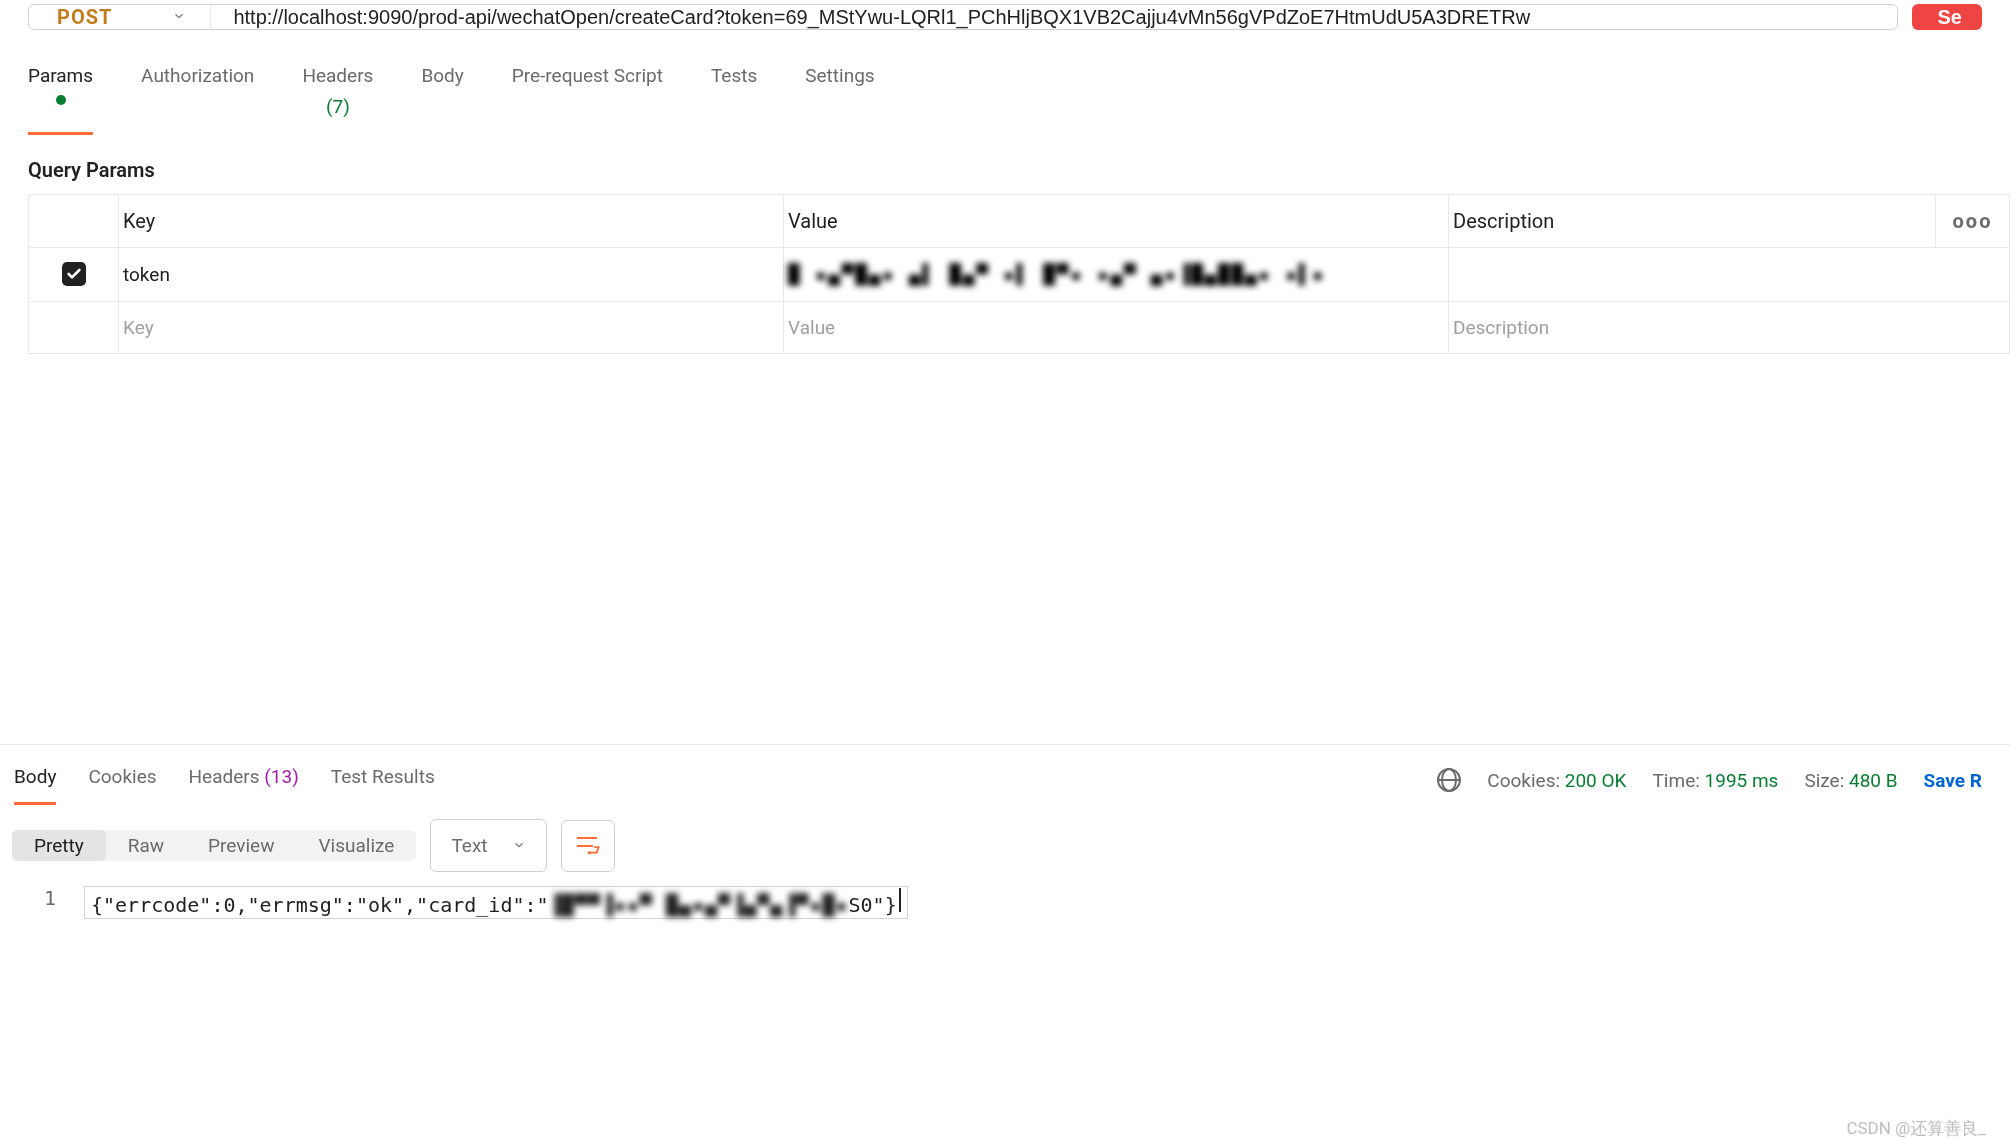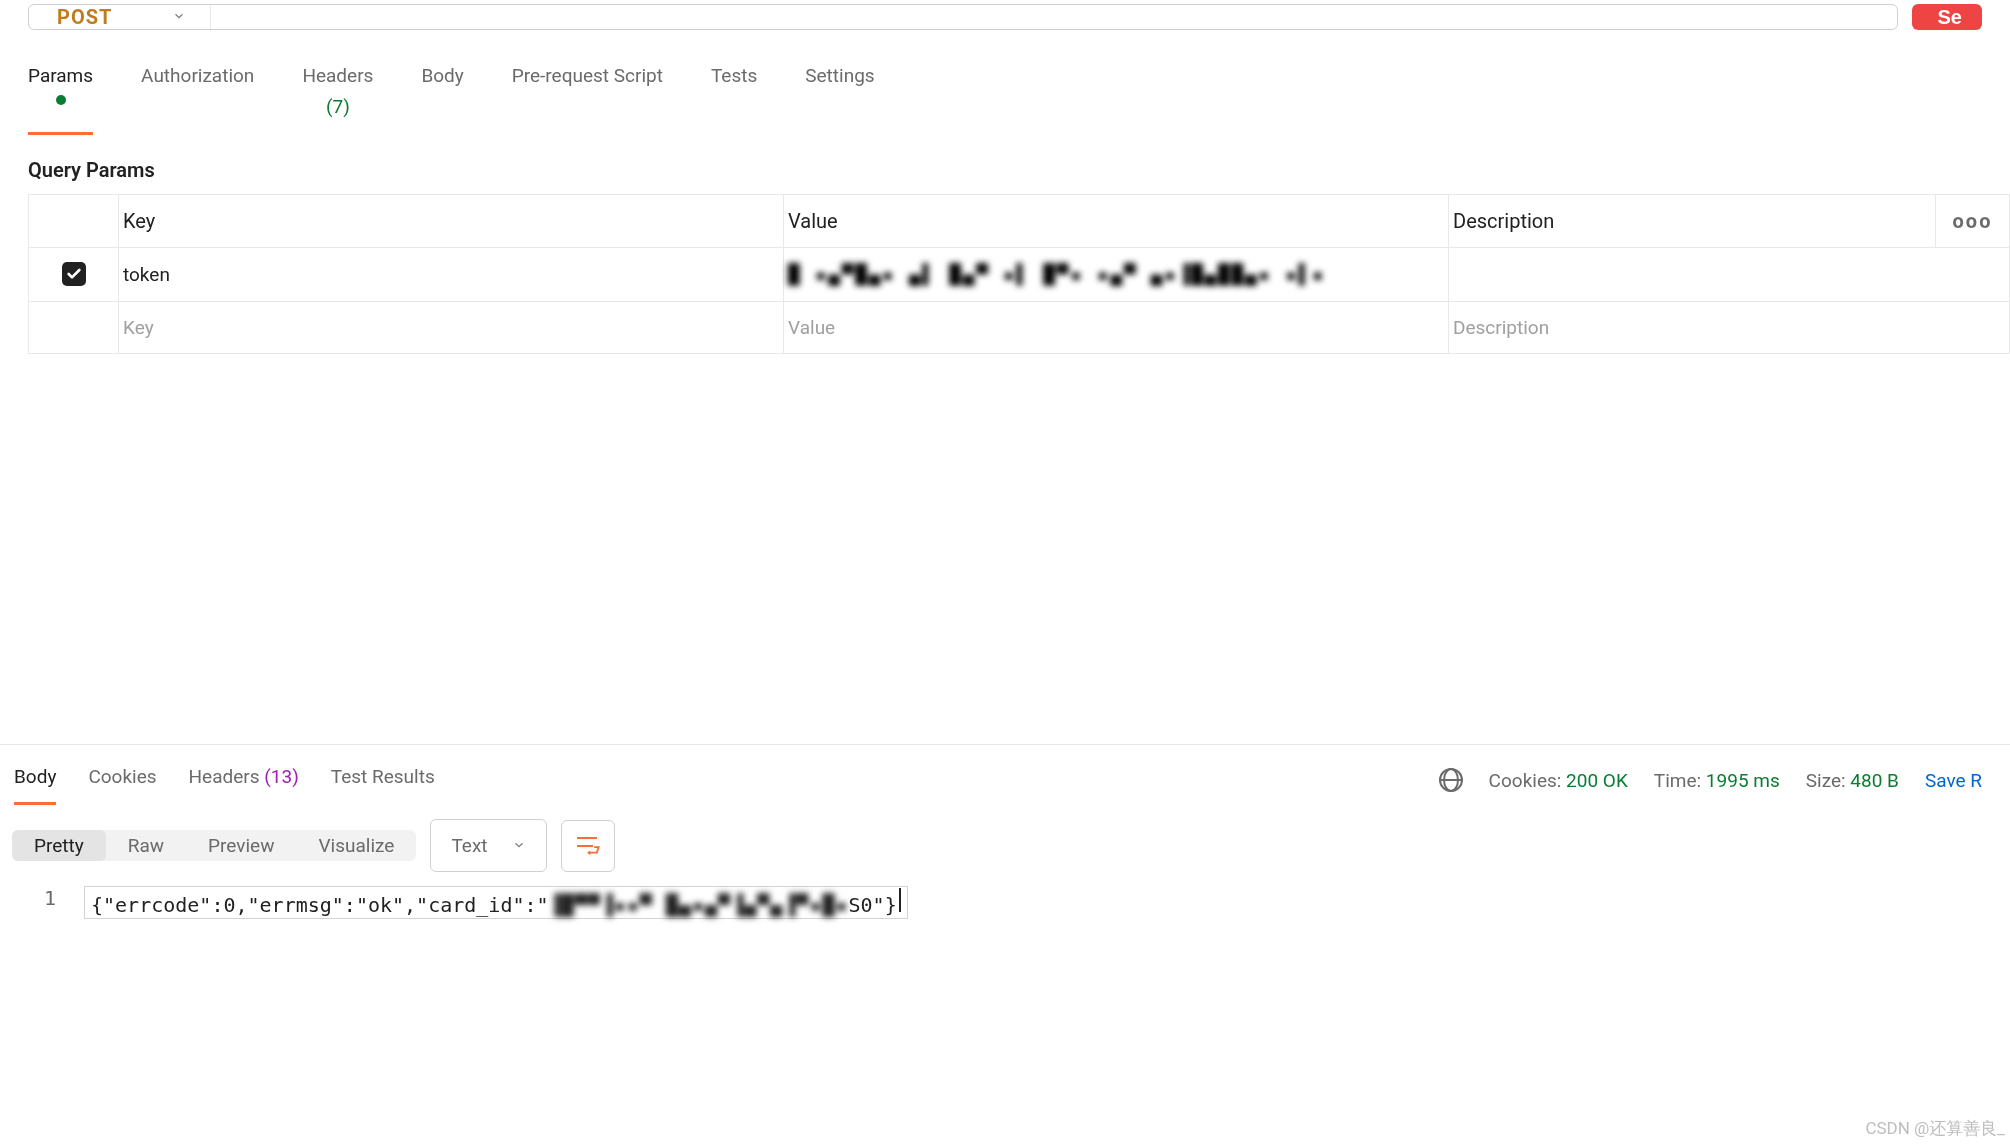--- a/index.html
+++ b/index.html
@@ -39,21 +39,21 @@
   
   .resp-top-divider { height: 1px; background: #e8e8e8; width: 100%; margin-top: 390px; }
   .resp-tabs-row { display: flex; align-items: center; padding: 10px 28px 0 14px; }
   .resp-tabs { display: flex; gap: 32px; }
   .resp-tab { color: #6b6b6b; padding: 10px 0 14px 0; cursor: pointer; border-bottom: 3px solid transparent; }
   .resp-tab.active { color: #212121; border-bottom-color: #ff6c37; }
   .resp-tab .count { color: #a21caf; }
   .resp-status { margin-left: auto; display: flex; align-items: center; gap: 26px; color: #6b6b6b; font-size: 19px; }
   .resp-status .label { color: #6b6b6b; }
   .resp-status .val { color: #0a7d33; }
-  .save-link { color: #0265d2; font-weight: 400; cursor: pointer; }
+  .save-link { color: #0265d2; font-weight: 700; cursor: pointer; }
   .globe { width: 24px; height: 24px; border: 2px solid #6b6b6b; border-radius: 50%; position: relative; }
   .globe::before { content: ""; position: absolute; left: -2px; right: -2px; top: 50%; border-top: 2px solid #6b6b6b; transform: translateY(-50%); }
   .globe::after { content: ""; position: absolute; top: -2px; bottom: -2px; left: 50%; width: 12px; border: 2px solid #6b6b6b; border-radius: 50%; transform: translateX(-50%); }
   
   
   .resp-controls { display: flex; align-items: center; gap: 14px; padding: 14px 28px 6px 12px; }
   .btn-group { display: flex; background: #f2f2f2; border-radius: 6px; padding: 0; }
   .btn-group .gbtn { padding: 4px 22px; color: #6b6b6b; cursor: pointer; border-radius: 6px; }
   .btn-group .gbtn.active { background: #e4e4e4; color: #212121; font-weight: 400; }
   .type-select { display: flex; align-items: center; gap: 24px; border: 1px solid #d0d0d0; border-radius: 6px; padding: 14px 20px; color: #6b6b6b; cursor: pointer; }
@@ -63,35 +63,36 @@
   .wrap-icon::after { content: "⮐"; position: absolute; right: -2px; top: 2px; color: #ff6c37; font-size: 16px; }
   .wrap-line2 { position: absolute; left: 0; right: 6px; top: 8px; border-top: 2px solid #ff6c37; }
   
   
   .code-area { display: flex; align-items: flex-start; padding: 8px 28px 8px 28px; font-family: ui-monospace, SFMono-Regular, Menlo, monospace; font-size: 20px; }
   .line-no { width: 56px; text-align: right; padding-right: 28px; color: #6b6b6b; }
   .code-line { border: 1px solid #d3d3d3; padding: 1px 6px; display: inline-flex; align-items: baseline; }
   .code-line .cursor { display: inline-block; width: 2px; height: 24px; background: #212121; margin-left: 2px; vertical-align: middle; }
   .blur-inline { filter: blur(3px); letter-spacing: 1px; display: inline-block; }
   
-  .watermark { position: fixed; right: 5px; bottom: 6px; color: #bdbdbd; font-size: 17px; }
+  .watermark { position: fixed; right: 24px; bottom: 6px; color: #bdbdbd; font-size: 17px; }
 </style>
 </head>
 <body>
 
 <div class="request-bar">
   <div class="method-url">
     <div class="method-select">
       <span class="method-label">POST</span>
       <span class="chevron">
         <svg width="14" height="14" viewBox="0 0 24 24" fill="none" stroke="#7a7a7a" stroke-width="2">
             <polyline points="6 9 12 15 18 9"></polyline>
           </svg>
       </span>
     </div>
+    <input class="url-input" value="http://localhost:9090/prod-api/wechatOpen/createCard?token=69_MStYwu-LQRl1_PChHljBQX1VB2Cajju4vMn56gVPdZoE7HtmUdU5A3DRETRw" style="">
   </div>
   <button class="send-btn">Se</button>
 </div>
 
 <div class="tabs">
   <div class="tab active">
     <span>Params</span>
     <span class="dot"></span>
   </div>
   <div class="tab">Authorization</div>

